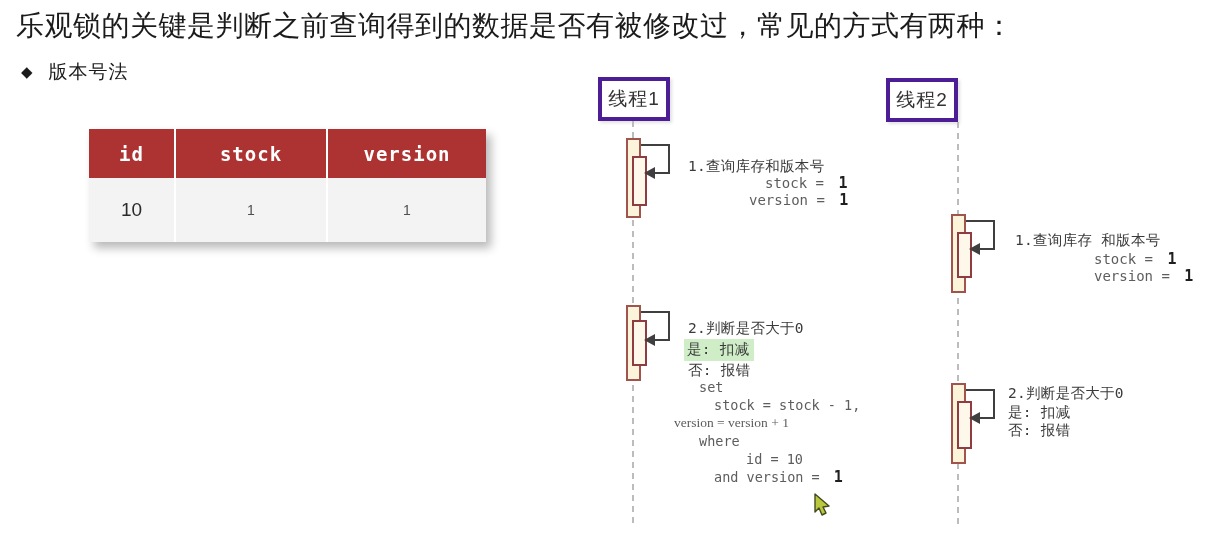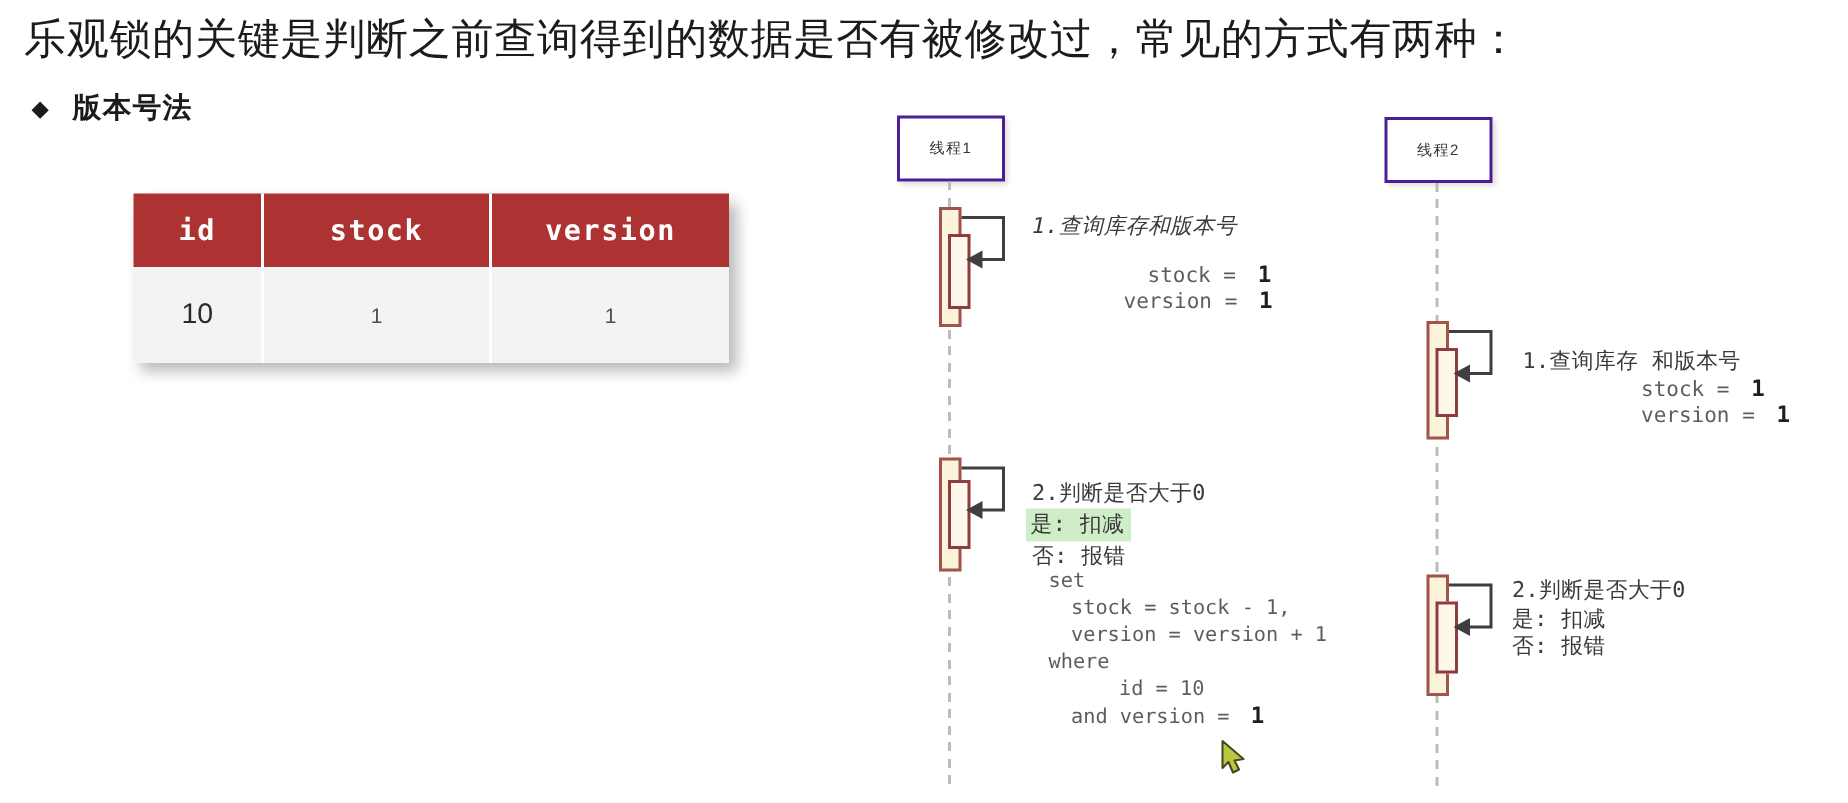--- a/index.html
+++ b/index.html
@@ -10,21 +10,21 @@
   }
   .abs { position:absolute; }
 
   
   .intro {
     left:16px; top:7px; font-size:28px; color:#1b1b1b; letter-spacing:0.5px;
     font-weight:500; white-space:nowrap;
   }
   .section { left:21px; top:59px; display:flex; align-items:center; }
   .bullet  { font-size:15px; color:#1b1b1b; }
-  .section-title { font-size:19px; font-weight:bold; color:#1b1b1b; margin-left:16px; letter-spacing:1px; }
+  .section-title { font-size:19px; font-weight:normal; color:#1b1b1b; margin-left:16px; letter-spacing:1px; }
 
   
   .db-table {
     left:89px; top:129px; width:397px;
     display:grid; grid-template-columns:87px 152px 158px;
     box-shadow:5px 6px 9px rgba(0,0,0,0.28);
   }
   .db-th {
     background:#ad3333; color:#ffffff; height:49px;
     font-family:"DejaVu Sans Mono",monospace; font-weight:bold; font-size:19px; letter-spacing:1px;
@@ -37,23 +37,23 @@
     font-family:Liberation Sans, sans-serif;
     display:flex; align-items:center; justify-content:center;
     border-right:2px solid #ffffff;
   }
   .db-td.last { border-right:none; }
   .td-big   { font-size:19px; color:#2a2a2a; }
   .td-small { font-size:14px; color:#4e4e4e; }
 
   
   .actor {
-    width:72px; height:44px; background:#ffffff; border:2px solid #4c1d95;
+    width:72px; height:44px; background:#ffffff; border:4px solid #4c1d95;
     display:flex; align-items:center; justify-content:center;
-    font-size:10px; color:#333333; letter-spacing:1px;
+    font-size:19px; color:#333333; letter-spacing:1px;
     box-shadow:2px 2px 3px rgba(0,0,0,0.12);
   }
   .lifeline {
     width:2px;
     background:repeating-linear-gradient(to bottom,#bcbcbc 0 6px,transparent 6px 11px);
   }
   .act-outer { width:15px; background:#fbf3da; border:2px solid #a1544c; }
   .act-inner { width:15px; background:#fdf8ea; border:2px solid #8e3b41; }
 
   .loop-svg { overflow:visible; }
@@ -106,42 +106,42 @@
     <polygon points="4,31 15,25 15,37" fill="#3f3f3f"></polygon>
   </svg>
 
   <div class="abs act-outer" style="left:626px; top:305px; height:76px;"></div>
   <div class="abs act-inner" style="left:632px; top:320px; height:46px;"></div>
   <svg class="abs loop-svg" style="left:640px; top:309px;" width="34" height="38">
     <polyline points="1,3 29,3 29,31 14,31" fill="none" stroke="#3f3f3f" stroke-width="2"></polyline>
     <polygon points="4,31 15,25 15,37" fill="#3f3f3f"></polygon>
   </svg>
 
-  <div class="abs cjk-line" style="left:688px; top:141px;font-style:italic;">1.查询库存和版本号</div>
+  <div class="abs cjk-line" style="left:688px; top:157px;">1.查询库存和版本号</div>
   <div class="abs" style="left:765px; top:174px;">
     <span class="code-label">stock = </span><span class="bold-val">1</span>
   </div>
   <div class="abs" style="left:749px; top:191px;">
     <span class="code-label">version = </span><span class="bold-val">1</span>
   </div>
 
   <div class="abs cjk-line" style="left:688px; top:319px;">2.判断是否大于0</div>
   <div class="abs cjk-line hl-green" style="left:684px; top:339px;">是: 扣减</div>
   <div class="abs cjk-line" style="left:688px; top:361px;">否: 报错</div>
 
   <div class="abs code-line" style="left:699px; top:379px;">set</div>
   <div class="abs code-line" style="left:714px; top:397px;">stock = stock - 1,</div>
-  <div class="abs code-line" style="left:714px; top:415px;">version = version + 1</div>
+  <div class="abs code-line" style="left:674px; top:415px;font-family:Liberation Serif, serif;">version = version + 1</div>
   <div class="abs code-line" style="left:699px; top:433px;">where</div>
   <div class="abs code-line" style="left:714px; top:451px;margin-left:32px;">id = 10</div>
   <div class="abs" style="left:714px; top:468px;">
     <span class="code-line">and version = </span><span class="bold-val">1</span>
   </div>
 
-  <div class="abs actor" style="left:923px; top:78px;">线程2</div>
+  <div class="abs actor" style="left:886px; top:78px;">线程2</div>
   <div class="abs lifeline" style="left:957px; top:122px; height:403px;"></div>
 
   <div class="abs act-outer" style="left:951px; top:214px; height:79px;"></div>
   <div class="abs act-inner" style="left:957px; top:232px; height:46px;"></div>
   <svg class="abs loop-svg" style="left:965px; top:218px;" width="34" height="38">
     <polyline points="1,3 29,3 29,31 14,31" fill="none" stroke="#3f3f3f" stroke-width="2"></polyline>
     <polygon points="4,31 15,25 15,37" fill="#3f3f3f"></polygon>
   </svg>
 
   <div class="abs act-outer" style="left:951px; top:383px; height:81px;"></div>

